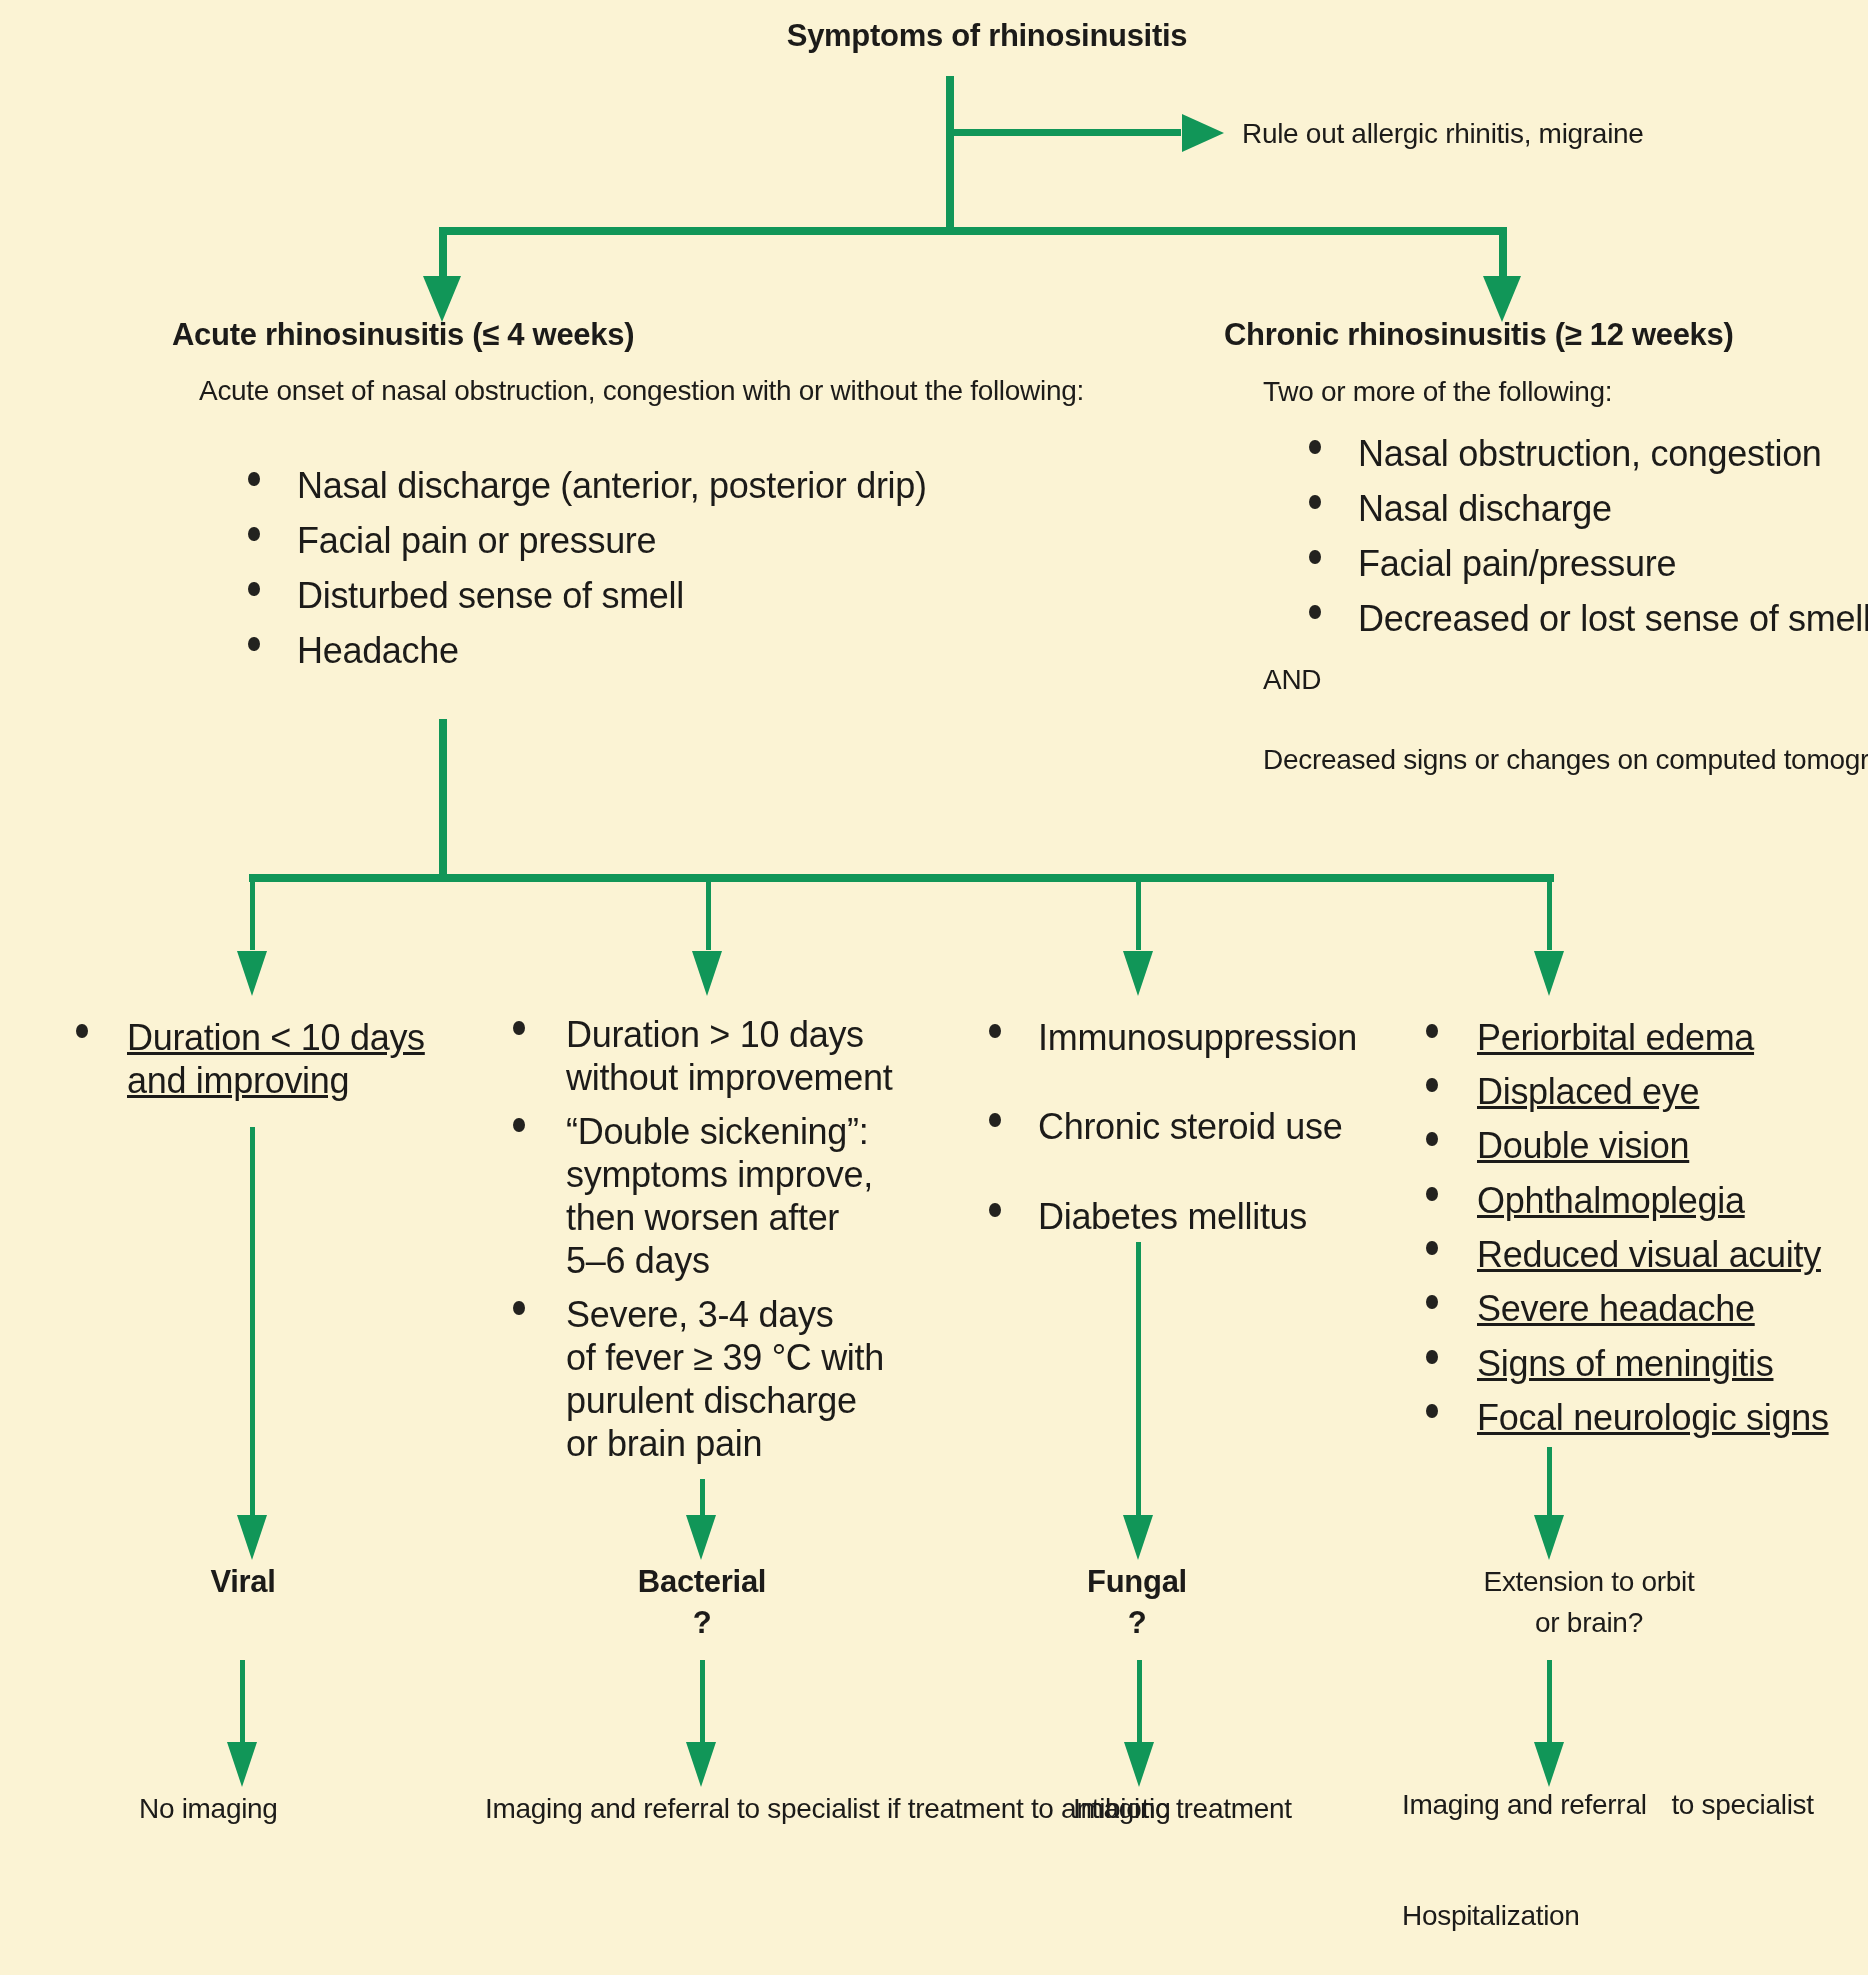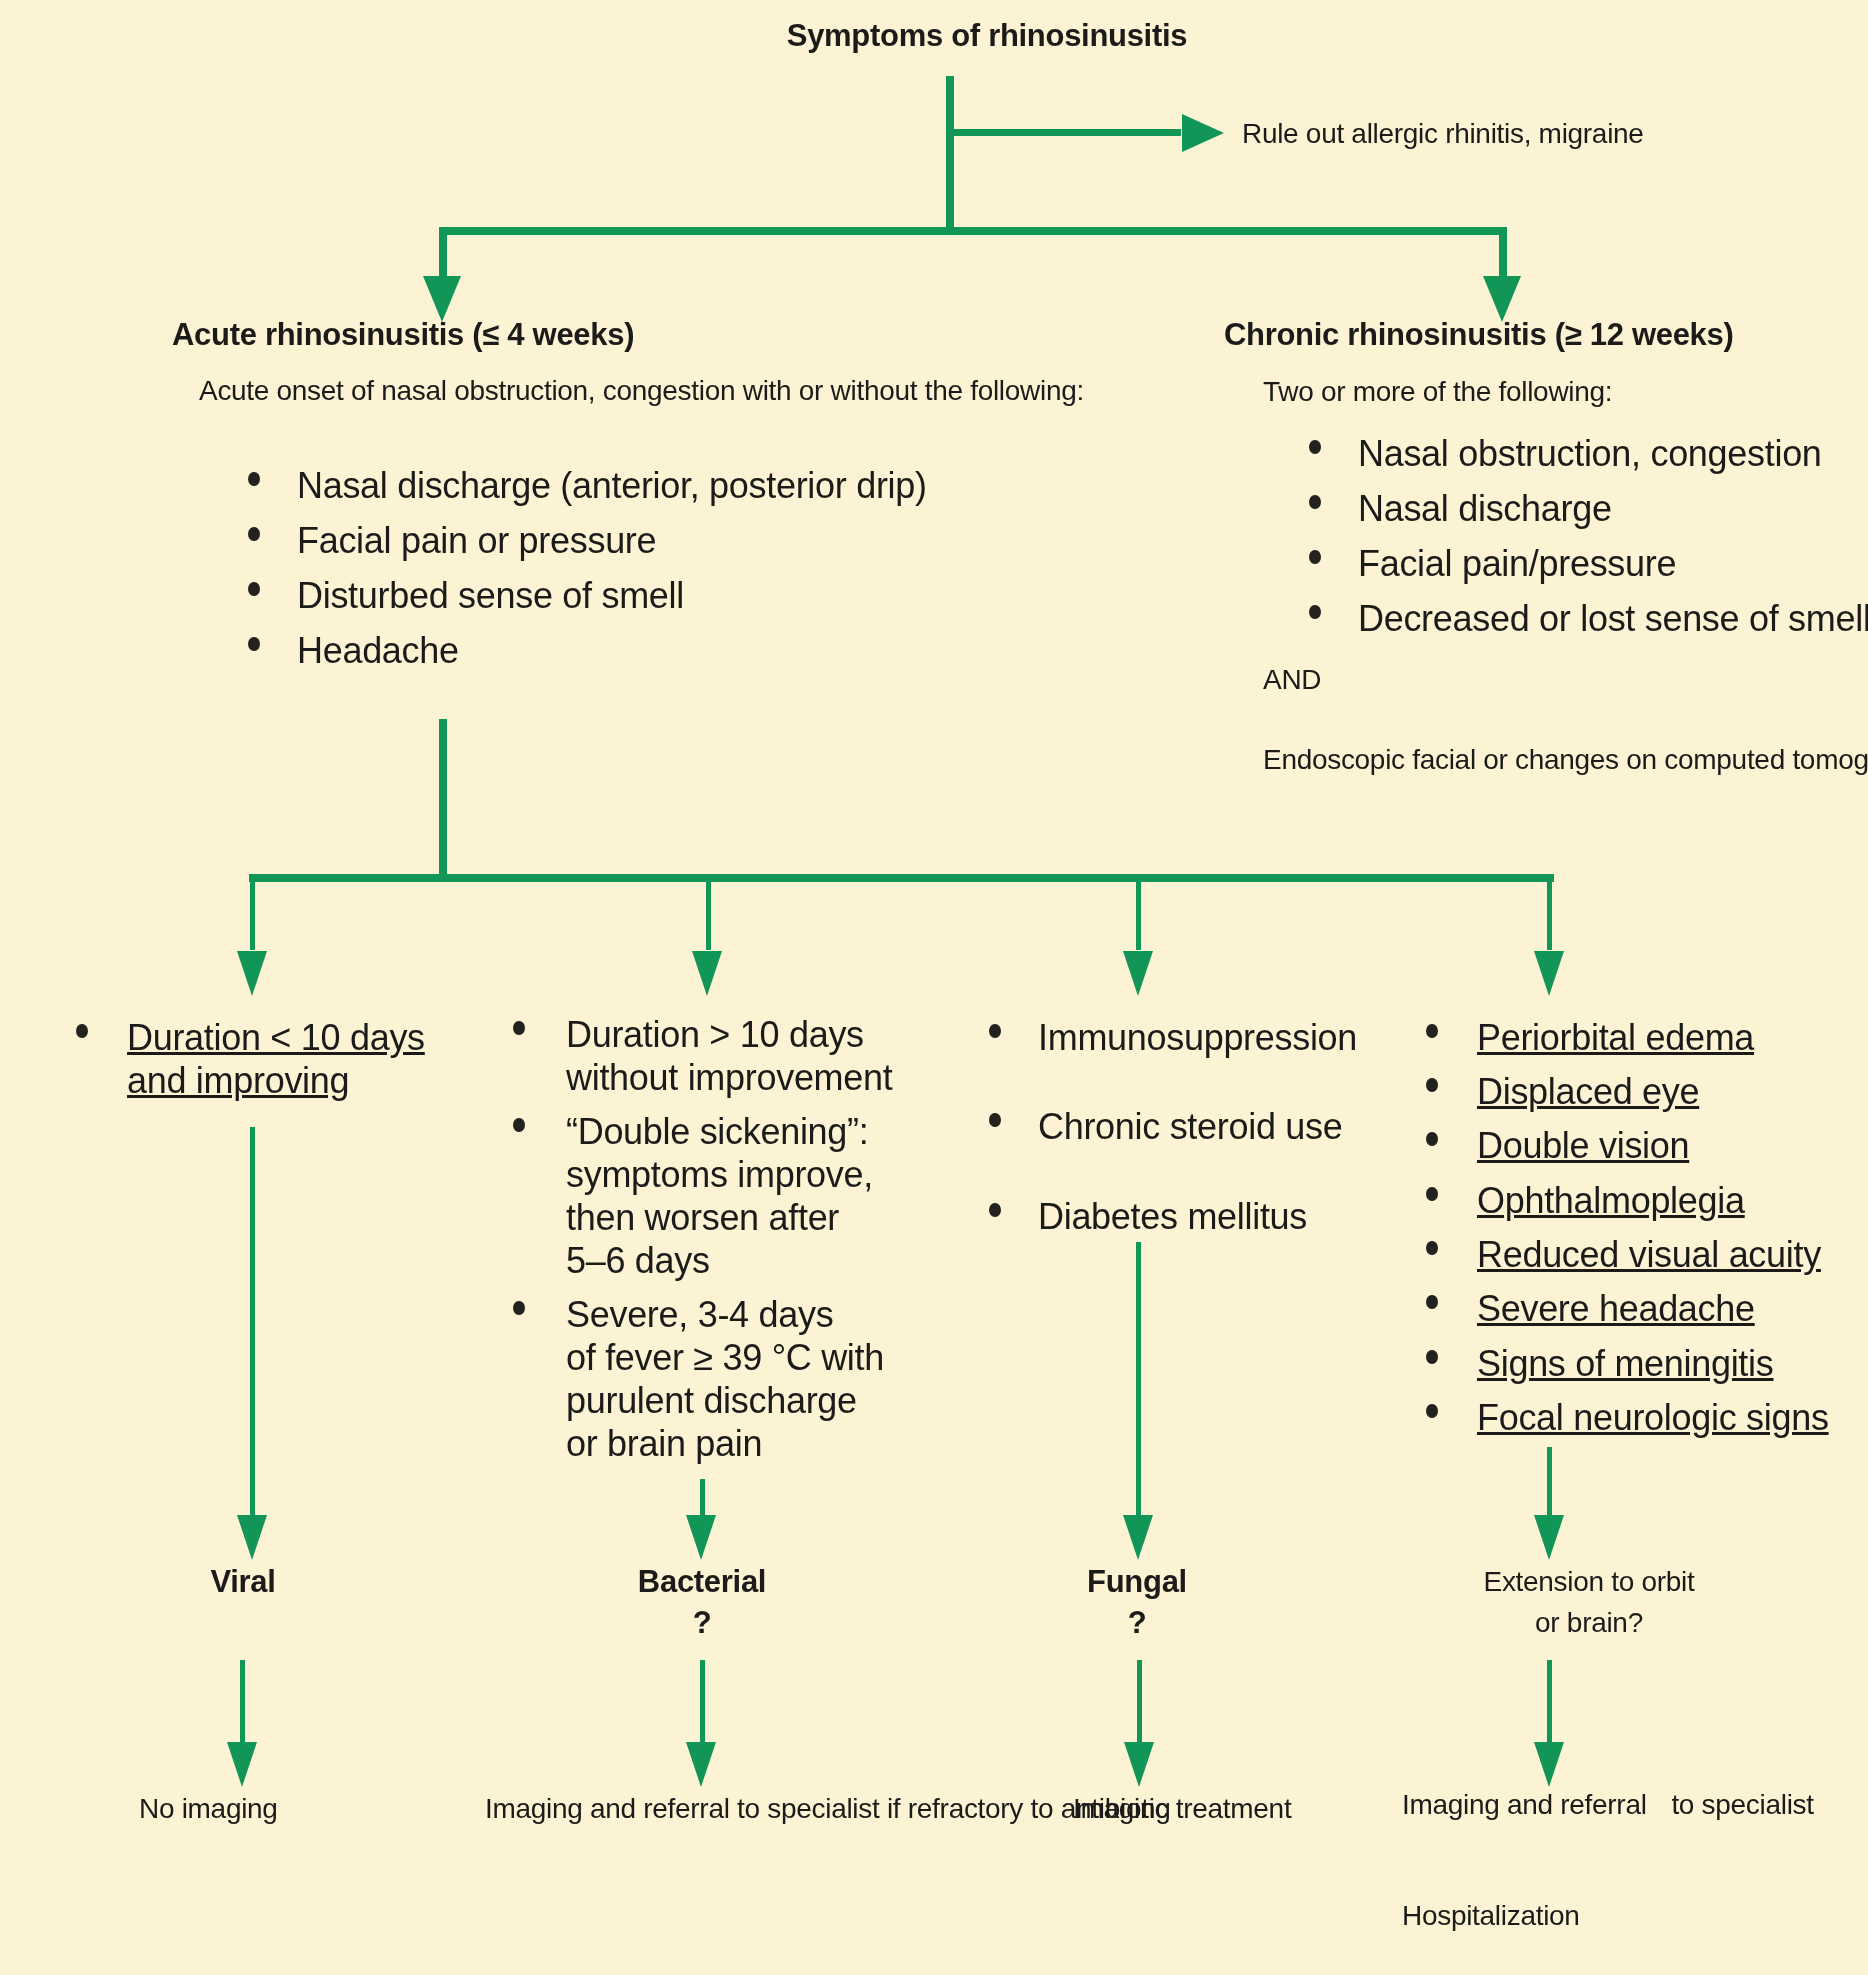--- a/index.html
+++ b/index.html
@@ -86,21 +86,21 @@
   <div class="li" style="left:1309px;top:542px;">
     <span class="dot"></span>
     <span class="tx off85">Facial pain/pressure</span>
   </div>
   <div class="li" style="left:1309px;top:597px;">
     <span class="dot"></span>
     <span class="tx off85">Decreased or lost sense of smell</span>
   </div>
   <div class="t" style="left:1263px;top:658px;">AND</div>
   <div class="t" style="left:1263px;top:738px;">
-    <span class="tx">Endoscopic facial or changes</span>
+    <span class="tx">Decreased signs or changes</span>
     <span class="tx">on computed tomography</span>
   </div>
 
   <div class="vline" style="left:439px;top:719px;width:7.5px;height:156px;"></div>
   <div class="hline" style="left:249px;top:874px;width:1305px;height:7.5px;"></div>
 
   <div class="vline" style="left:250px;top:881px;width:5.2px;height:69px;"></div>
   <div class="head-down" style="left:237px;top:951px;"></div>
   <div class="vline" style="left:706px;top:881px;width:5.2px;height:69px;"></div>
   <div class="head-down" style="left:692px;top:951px;"></div>
@@ -203,21 +203,21 @@
   <div class="vline" style="left:700px;top:1660px;width:5.2px;height:82px;"></div>
   <div class="head-down" style="left:686px;top:1742px;"></div>
   <div class="vline" style="left:1137px;top:1660px;width:5.2px;height:82px;"></div>
   <div class="head-down" style="left:1124px;top:1742px;"></div>
   <div class="vline" style="left:1547px;top:1660px;width:5.2px;height:82px;"></div>
   <div class="head-down" style="left:1534px;top:1742px;"></div>
 
   <div class="t" style="left:139px;top:1787px;">No imaging</div>
   <div class="t" style="left:485px;top:1787px;">
     <span class="tx">Imaging and referral</span>
-    <span class="tx">to specialist if refractory</span>
+    <span class="tx">to specialist if treatment</span>
     <span class="tx">to antibiotic treatment</span>
   </div>
   <div class="t" style="left:1073px;top:1787px;">Imaging</div>
   <div class="t" style="left:1402px;top:1783px;">
     <span class="tx">Imaging and referral</span>
     <span class="tx" style="margin-left:17.3px;">to specialist</span>
   </div>
   <div class="t" style="left:1402px;top:1894px;">Hospitalization</div>
 
 </div>

